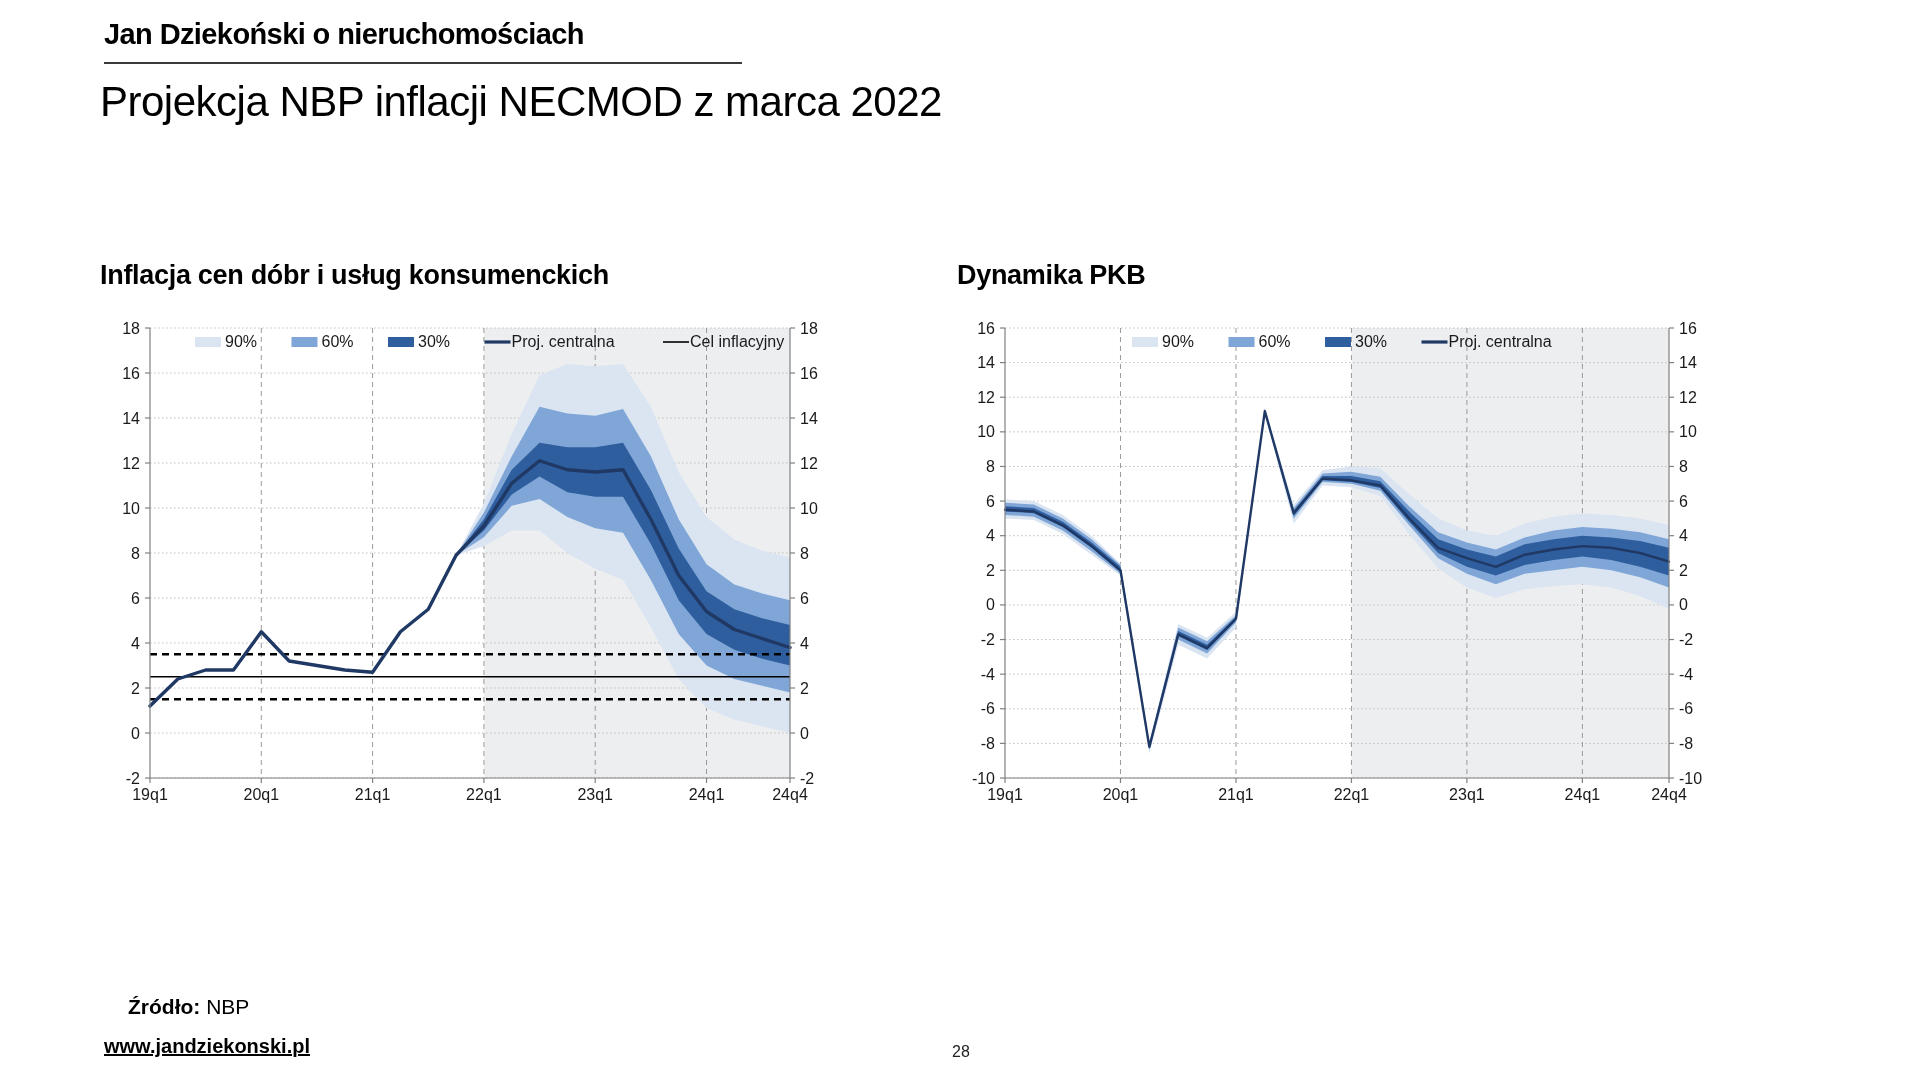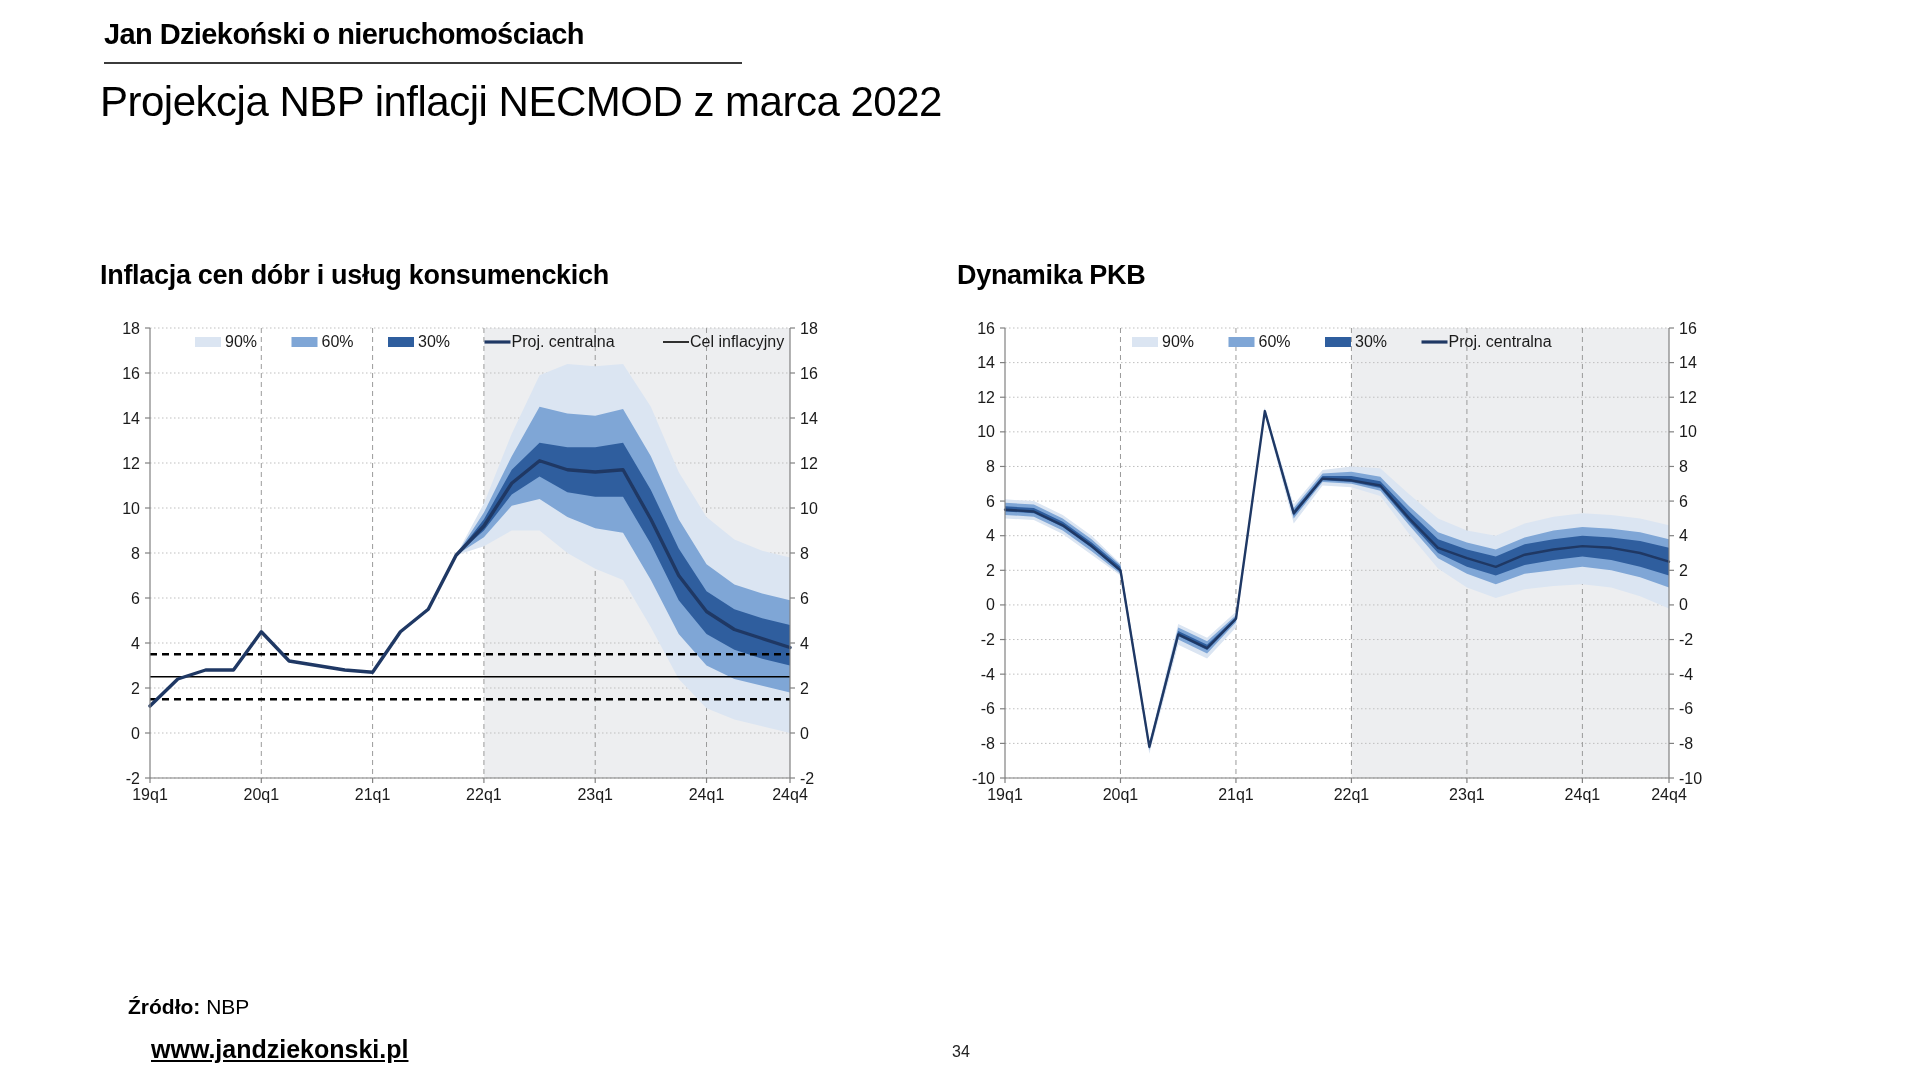--- a/index.html
+++ b/index.html
@@ -36,23 +36,22 @@
   svg{ display:block; }
   .ax-lab{ font-family:"Liberation Sans", sans-serif; font-size:16px; fill:#1a1a1a; }
   .leg-lab{ font-family:"Liberation Sans", sans-serif; font-size:16px; fill:#1a1a1a; }
   #source{
     position:absolute; left:104px; top:995px;
     font-size:21px; color:#000;margin-left:24px;
   }
   #source b{ font-weight:bold; }
   #site{
     position:absolute; left:104px; top:1035px;
-    font-size:25px; font-weight:bold; color:#000;
+    font-size:20px; font-weight:bold; color:#000;
     text-decoration:underline;
-    margin-left:47px;
   }
   #page-num{
     position:absolute; left:952px; top:1043px;
     font-size:16px; color:#222;
   }
 </style>
 </head>
 <body>
 
 <div id="brand">Jan Dziekoński o nieruchomościach</div>
@@ -277,13 +276,13 @@
         </g>
       </svg>
   </div>
 </div>
 
 <div id="source">
   <b>Źródło:</b>
   <span>NBP</span>
 </div>
 <div id="site">www.jandziekonski.pl</div>
-<div id="page-num">34</div>
+<div id="page-num">28</div>
 
 </body></html>

